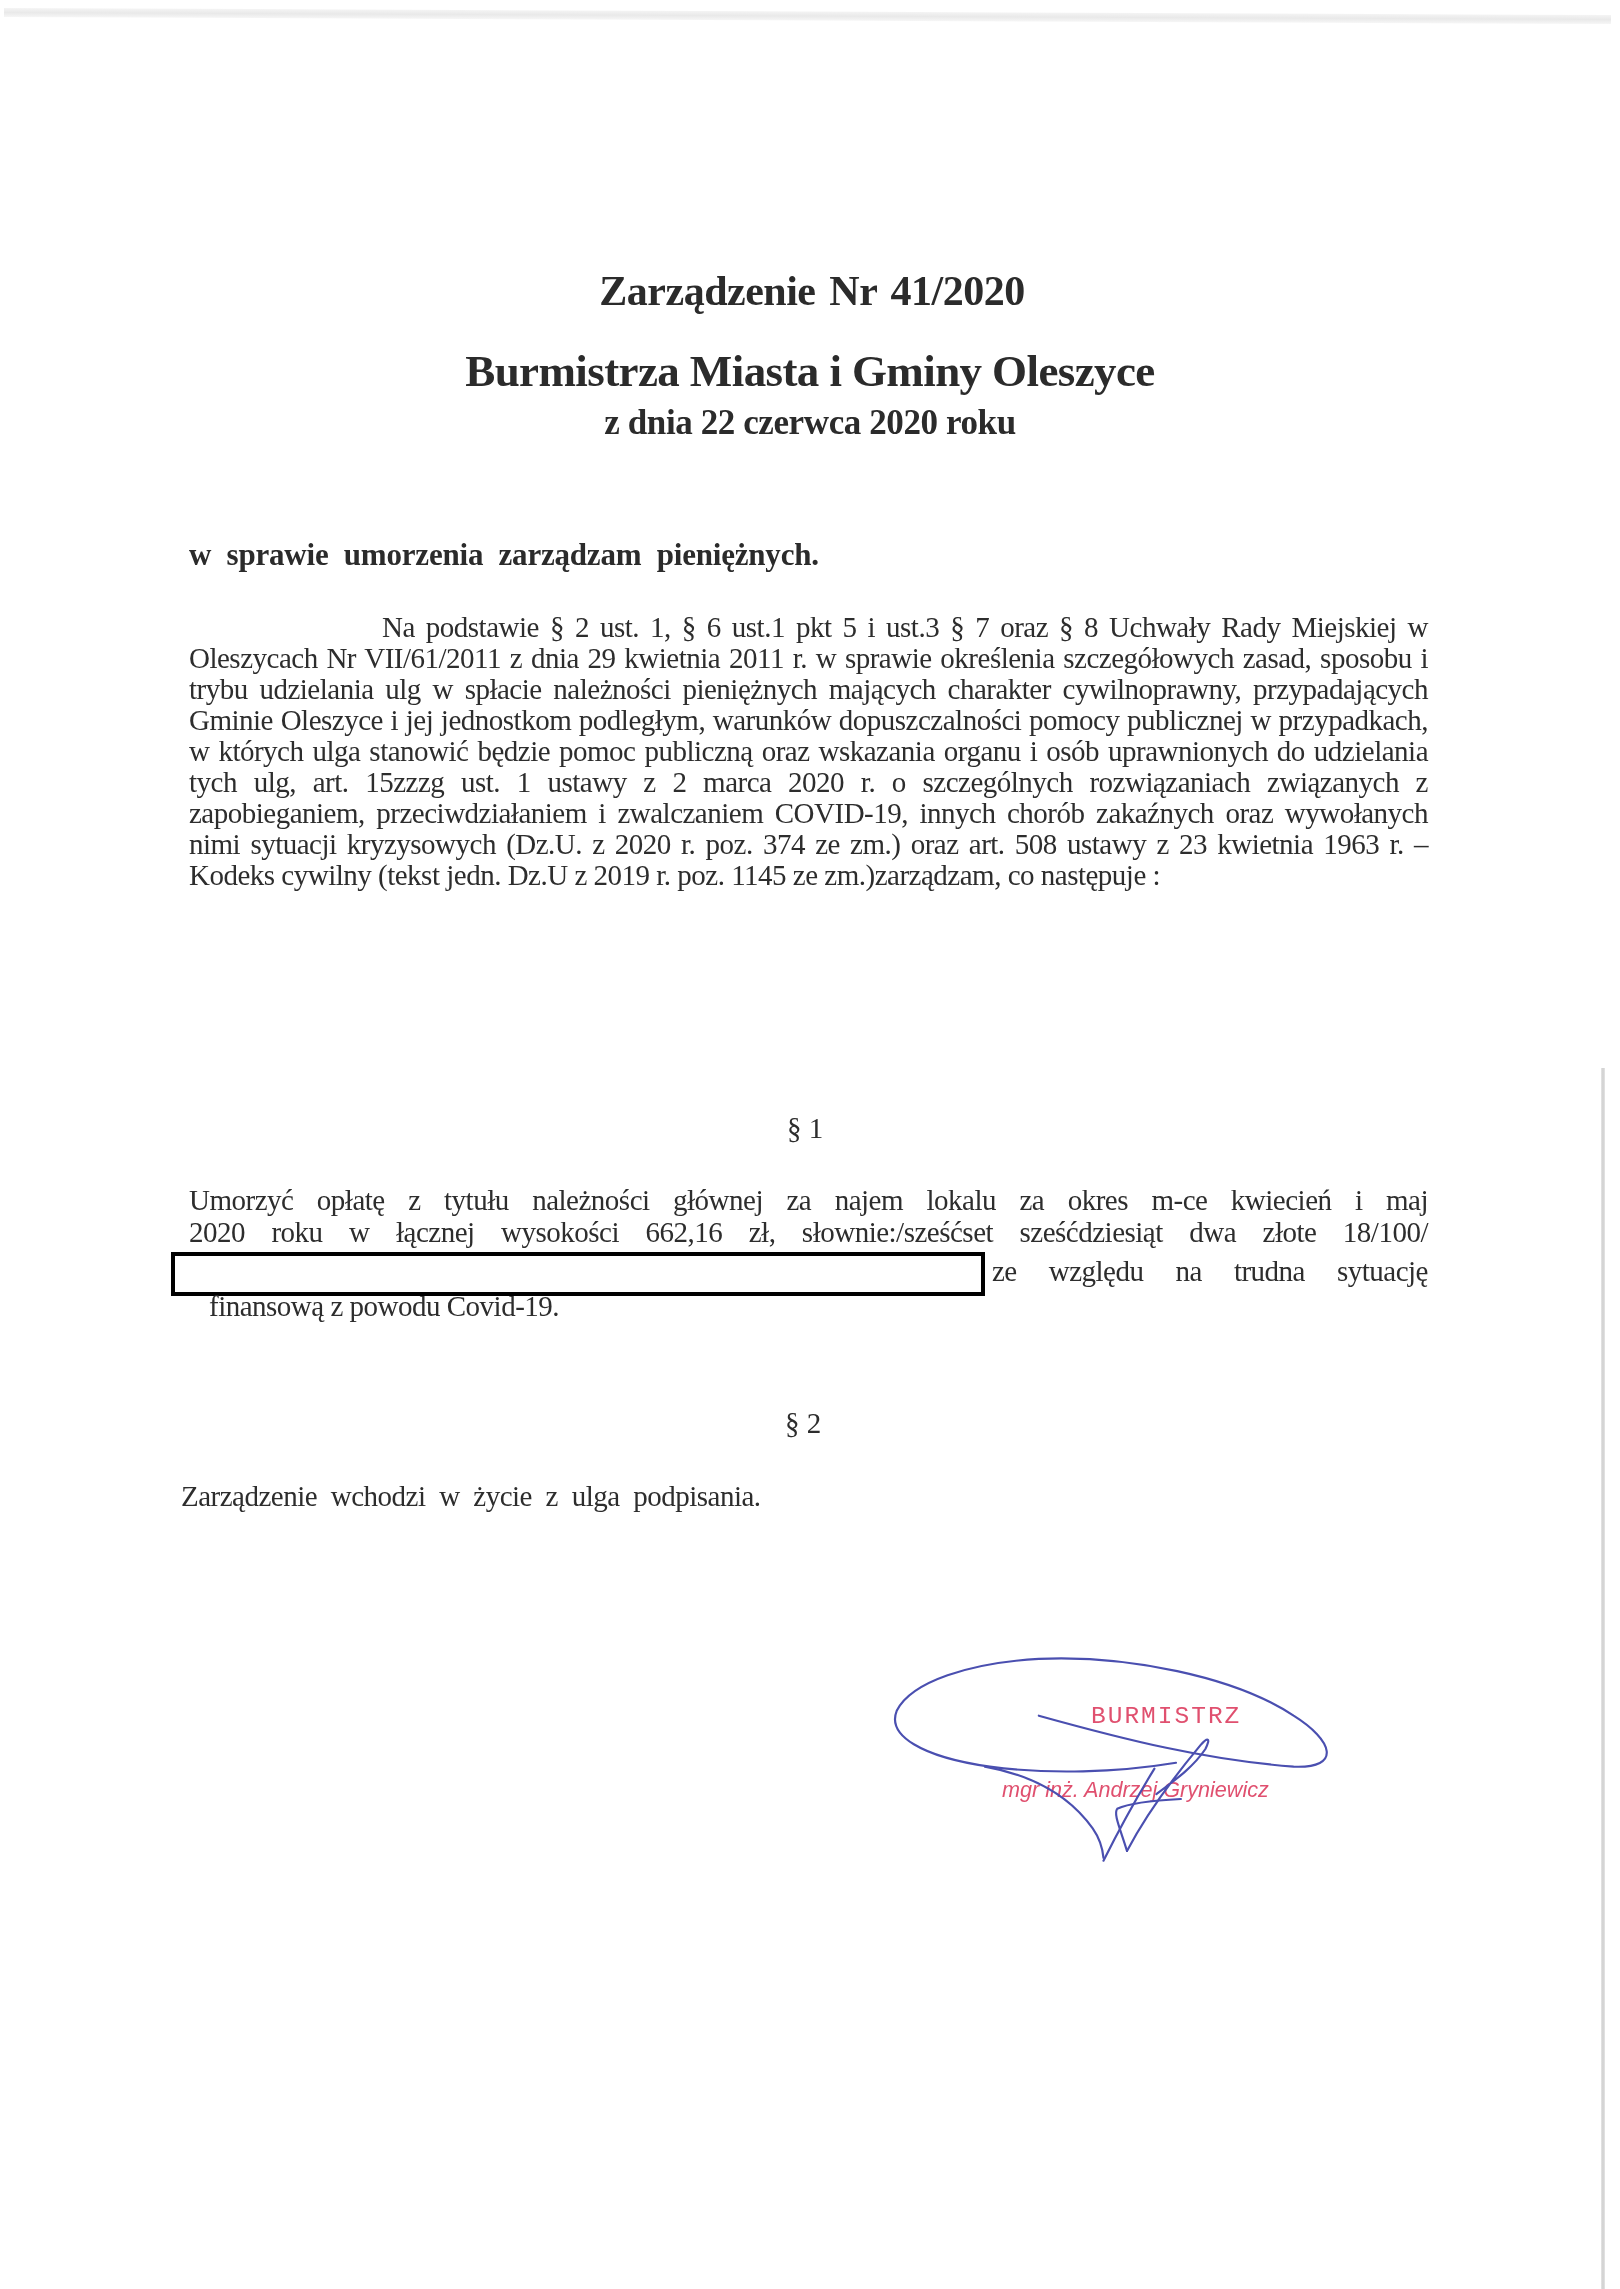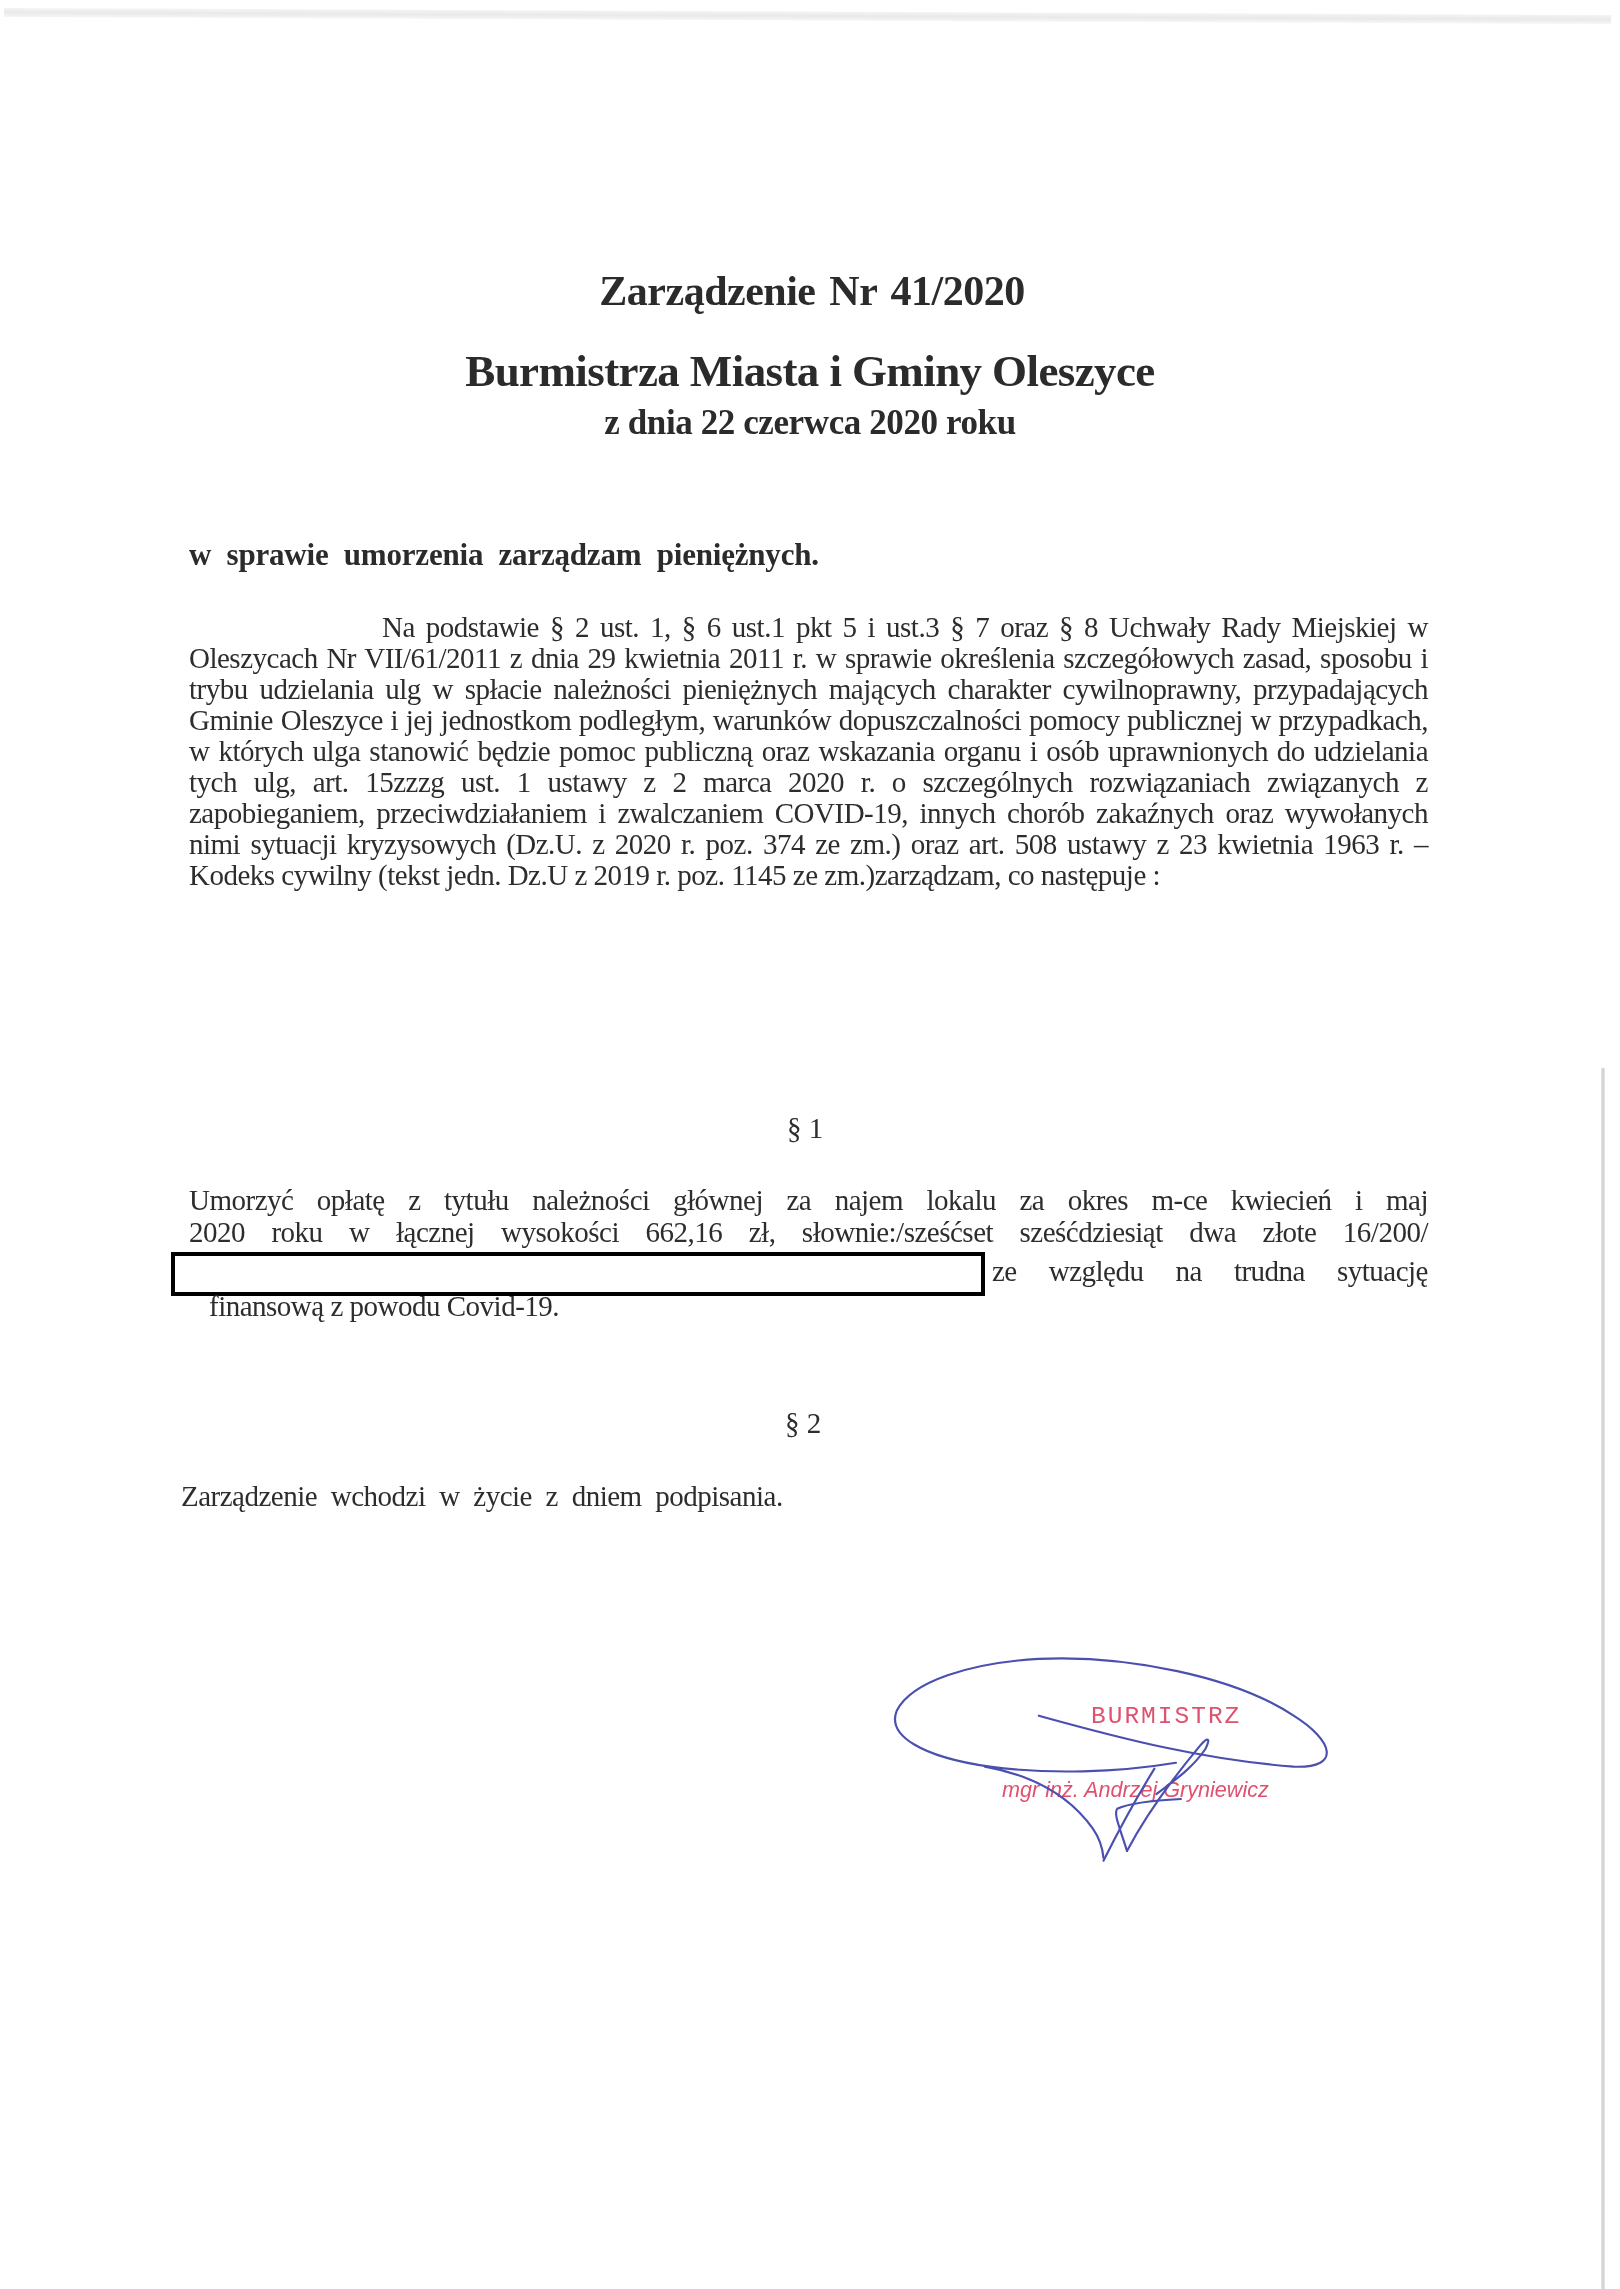--- a/index.html
+++ b/index.html
@@ -185,28 +185,28 @@
 <div class="title title-3">z dnia 22 czerwca 2020 roku</div>
 
 <div class="subject">w sprawie umorzenia zarządzam pieniężnych.</div>
 
 <div class="para legal-basis">Na podstawie  § 2 ust. 1, § 6 ust.1 pkt 5 i ust.3  § 7 oraz § 8 Uchwały Rady Miejskiej w Oleszycach Nr VII/61/2011 z dnia 29 kwietnia 2011 r. w sprawie określenia szczegółowych zasad, sposobu i trybu udzielania ulg w spłacie należności pieniężnych mających charakter cywilnoprawny, przypadających Gminie Oleszyce i jej jednostkom podległym, warunków dopuszczalności pomocy publicznej w przypadkach, w których ulga stanowić będzie pomoc publiczną oraz wskazania organu i osób uprawnionych do udzielania tych ulg, art. 15zzzg ust. 1 ustawy z 2 marca 2020 r. o szczególnych rozwiązaniach związanych z zapobieganiem, przeciwdziałaniem i zwalczaniem COVID-19, innych chorób zakaźnych oraz wywołanych nimi sytuacji kryzysowych (Dz.U. z 2020 r. poz. 374 ze zm.) oraz  art. 508 ustawy z 23 kwietnia 1963 r. – Kodeks cywilny (tekst jedn. Dz.U z 2019 r. poz. 1145 ze zm.)zarządzam, co następuje :</div>
 
 <div class="section-mark sec1">§ 1</div>
 
 <div>
   <div class="s1-line s1-l1">Umorzyć opłatę z tytułu należności głównej za najem lokalu za okres m-ce kwiecień i maj</div>
-  <div class="s1-line s1-l2">2020 roku w łącznej wysokości 662,16 zł, słownie:/sześćset sześćdziesiąt dwa złote 16/200/</div>
+  <div class="s1-line s1-l2">2020 roku w łącznej wysokości 662,16 zł, słownie:/sześćset sześćdziesiąt dwa złote 18/100/</div>
   <div class="redaction-box"></div>
   <div class="s1-line s1-l3">ze względu na trudna sytuację</div>
   <div class="s1-line s1-l4">finansową z powodu Covid-19.</div>
 </div>
 
 <div class="section-mark sec2">§ 2</div>
-<div class="s2-text">Zarządzenie  wchodzi  w  życie  z  dniem   podpisania.</div>
+<div class="s2-text">Zarządzenie  wchodzi  w  życie  z  ulga   podpisania.</div>
 
 <div class="signature">
   <div class="stamp-title">BURMISTRZ</div>
   <div class="stamp-name">mgr inż. Andrzej Gryniewicz</div>
   <svg class="sig-svg" viewBox="0 0 500 260">
     <g fill="none" stroke="#4a4fb0" stroke-width="2.2" stroke-linecap="round" stroke-linejoin="round">
 
       <path d="M160,70 C250,95 330,115 420,122 C470,124 460,95 420,70 C360,30 250,8 160,12 C90,16 30,35 15,65 C5,90 40,112 110,122 C170,130 240,128 300,118"></path>
 
       <path d="M105,122 C150,130 190,150 215,185 C222,195 225,205 226,215"></path>

